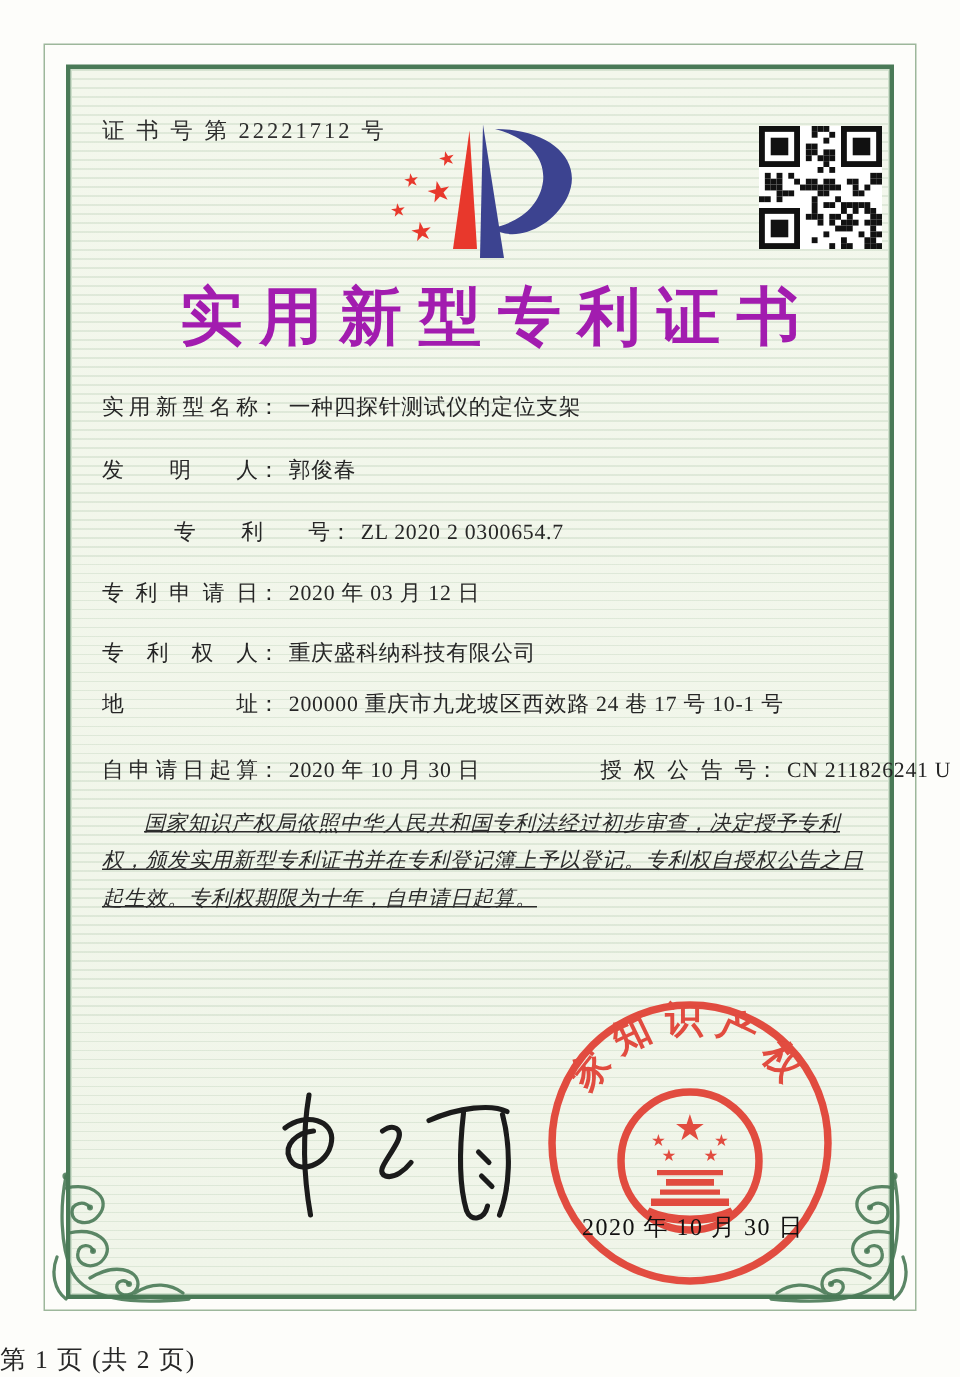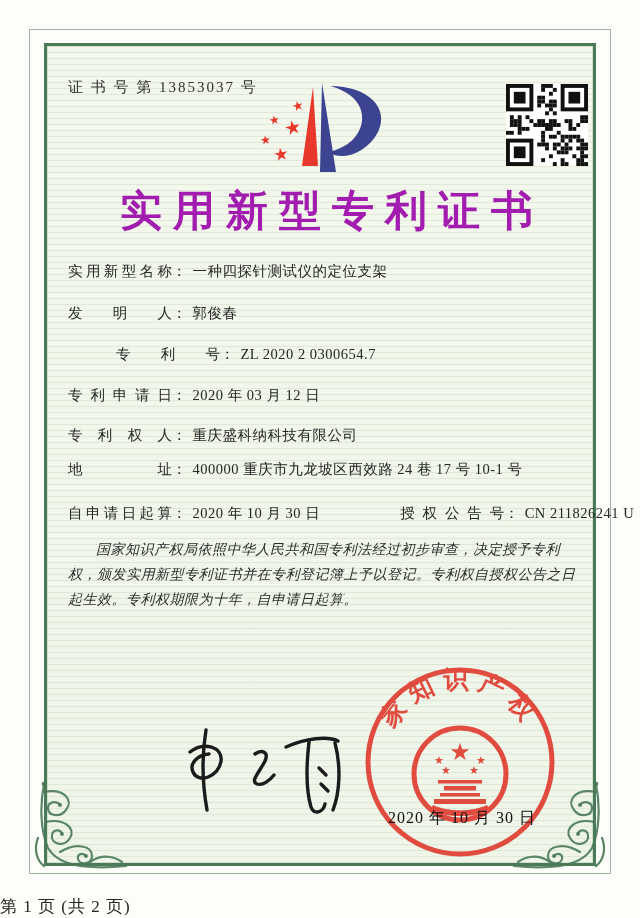--- a/index.html
+++ b/index.html
@@ -39,21 +39,21 @@
   .fields { position:absolute; left:68px; top:0; width:520px; z-index:4; font-size:14.5px; }
   .frow { position:absolute; left:0; white-space:nowrap; }
   .flabel { display:inline-block; width:104px; text-align:justify; text-align-last:justify; vertical-align:bottom; }
   .fcolon { display:inline-block; margin-right:6px; }
   .fvalue { letter-spacing:0.5px; }
   .grant-extra { margin-left:80px; }
   
   .paras { position:absolute; left:68px; top:538px; width:518px; z-index:4; }
   .para {
     font-size:14px; line-height:1.78; text-indent:2em; font-style:italic;
-    letter-spacing:0.5px; color:#2b2b2b; margin-bottom:6px;
+    letter-spacing:0.5px; color:#2b2b2b; margin-bottom:6px;text-decoration:underline;
   }
   
   .signer { position:absolute; left:76px; top:744px; z-index:4; font-size:16px; letter-spacing:2px; }
   .signer div { margin-bottom:10px; }
   .signature { position:absolute; left:178px; top:722px; z-index:5; }
   .seal { position:absolute; left:360px; top:662px; z-index:4; }
   .seal-date {
     position:absolute; left:372px; top:808px; width:180px; text-align:center;
     font-size:16px; letter-spacing:1px; color:#111; z-index:6;
   }
@@ -100,21 +100,21 @@
       <path d="M8 60 C4 70 6 82 14 88"></path>
     </g>
     <g fill="#4a7a57" opacity="0.85">
       <circle cx="14" cy="6" r="2.4"></circle>
         <circle cx="30" cy="27" r="2"></circle>
       <circle cx="32" cy="56" r="2"></circle>
         <circle cx="56" cy="78" r="2"></circle>
     </g>
   </svg>
 
-  <div class="cert-no">证 书 号 第 13853037 号</div>
+  <div class="cert-no">证 书 号 第 22221712 号</div>
 
   <svg class="logo" width="150" height="105" viewBox="0 0 150 105">
     <path d="M80 12 C118 12 140 34 128 58 C117 79 92 88 78 78 C98 74 110 62 112 47 C114 30 100 17 80 12 Z" fill="#3c4390"></path>
     <polygon points="63,13 52,92 68,92" fill="#e8382c"></polygon>
     <polygon points="72,9 70,98 86,98" fill="#3c4390"></polygon>
     <g fill="#e8382c" font-family="'DejaVu Sans',sans-serif" text-anchor="middle">
       <text x="49" y="36" font-size="13" transform="rotate(-14 49 36)">★</text>
       <text x="25" y="50" font-size="12" transform="rotate(-10 25 50)">★</text>
       <text x="44" y="60" font-size="19" transform="rotate(-12 44 60)">★</text>
       <text x="16" y="70" font-size="12" transform="rotate(-8 16 70)">★</text>
@@ -253,21 +253,21 @@
     <div class="frow" style="top:345px;margin-left:48px;">
       <span class="flabel">专利号</span><span class="fcolon">：</span><span class="fvalue">ZL 2020 2 0300654.7</span>
     </div>
     <div class="frow" style="top:386px;">
       <span class="flabel">专利申请日</span><span class="fcolon">：</span><span class="fvalue">2020 年 03 月 12 日</span>
     </div>
     <div class="frow" style="top:426px;">
       <span class="flabel">专利权人</span><span class="fcolon">：</span><span class="fvalue">重庆盛科纳科技有限公司</span>
     </div>
     <div class="frow" style="top:460px;">
-      <span class="flabel">地址</span><span class="fcolon">：</span><span class="fvalue">400000  重庆市九龙坡区西效路 24 巷 17 号 10-1 号</span>
+      <span class="flabel">地址</span><span class="fcolon">：</span><span class="fvalue">200000  重庆市九龙坡区西效路 24 巷 17 号 10-1 号</span>
     </div>
     <div class="frow" style="top:504px;">
       <span class="flabel">自申请日起算</span><span class="fcolon">：</span><span class="fvalue">2020 年 10 月 30 日</span><span class="flabel grant-extra">授权公告号</span><span class="fcolon">：</span><span class="fvalue">CN 211826241 U</span>
     </div>
   </div>
 
   <div class="paras">
     <p class="para">国家知识产权局依照中华人民共和国专利法经过初步审查，决定授予专利权，颁发实用新型专利证书并在专利登记簿上予以登记。专利权自授权公告之日起生效。专利权期限为十年，自申请日起算。</p>
   </div>
 

